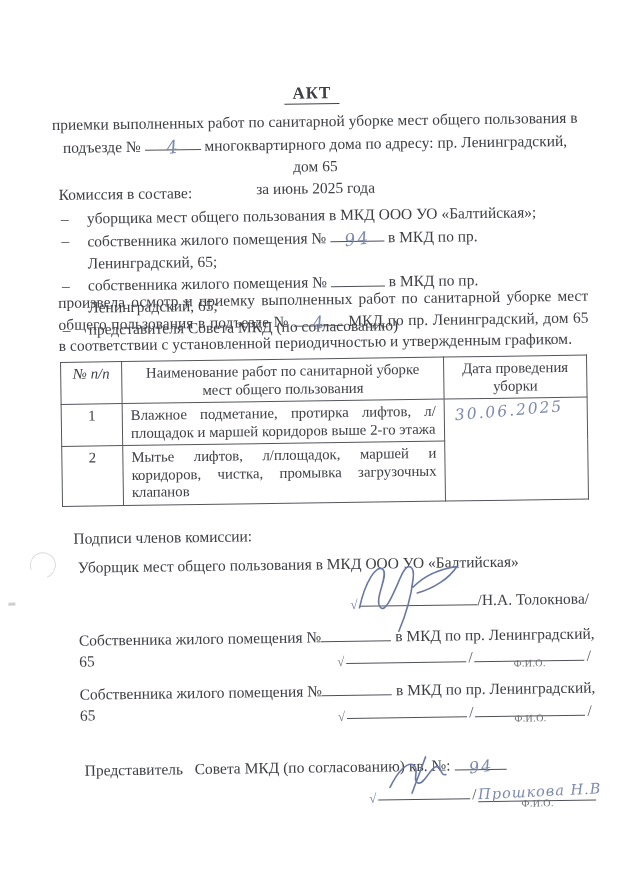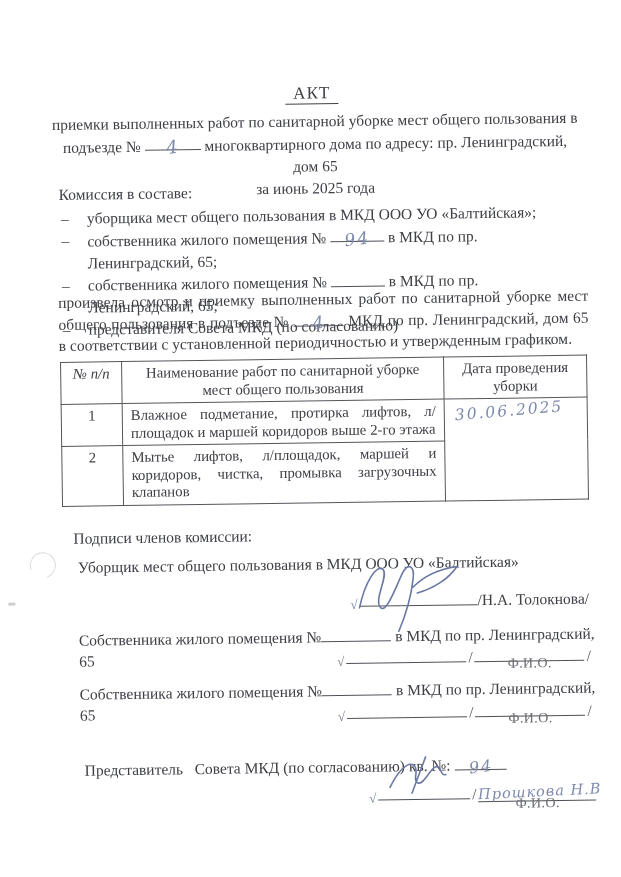--- a/index.html
+++ b/index.html
@@ -9,21 +9,21 @@
   }
   .sheet{
     position:relative;width:621px;height:877px;background:#ffffff;
     transform:rotate(-0.8deg);transform-origin:55% 0;
     font-size:15.5px;line-height:21px;
   }
   .abs{position:absolute;}
   
   .title{top:82px;left:0;width:100%;text-align:center;}
   .title span{
-    font-weight:normal;font-size:17px;letter-spacing:1px;
+    font-weight:bold;font-size:17px;letter-spacing:1px;
     border-bottom:1.5px solid #3e4046;padding:0 8px 1px 8px;
   }
   
   .subtitle{top:110px;left:48px;width:530px;text-align:center;line-height:22px;}
   
   .blank{
     display:inline-block;border-bottom:1px solid #4f5158;height:15px;
     text-align:center;vertical-align:baseline;position:relative;
   }
   .hand{
@@ -62,21 +62,21 @@
   .sigrow{height:22px;white-space:nowrap;}
   .tick{font-size:13px;color:#707586;vertical-align:-2px;padding-right:2px;}
   .tick.pen{color:#6a78a4;}
   .sline{
     display:inline-block;border-bottom:1px solid #4f5158;height:18px;
     position:relative;vertical-align:baseline;
   }
   .slash{padding:0 2px;color:#54565c;}
   .fio{
     position:absolute;bottom:-13px;left:50%;transform:translateX(-50%);
-    font-size:14px;letter-spacing:0.4px;color:#6b6d73;font-style:normal;
+    font-size:10px;letter-spacing:0.4px;color:#6b6d73;font-style:normal;
   }
   .sig-cleaner{top:588px;left:342px;}
   .typed-name{font-size:15.5px;}
   .owner1-label{top:626px;left:70px;width:520px;}
   .sig-owner1{top:645px;left:328px;}
   .owner2-label{top:680px;left:70px;width:520px;}
   .sig-owner2{top:700px;left:328px;}
   .rep-label{top:756px;left:74px;width:520px;}
   .sig-rep{top:782px;left:358px;}
   .squiggle{position:absolute;left:-6px;top:-30px;overflow:visible;pointer-events:none;}

